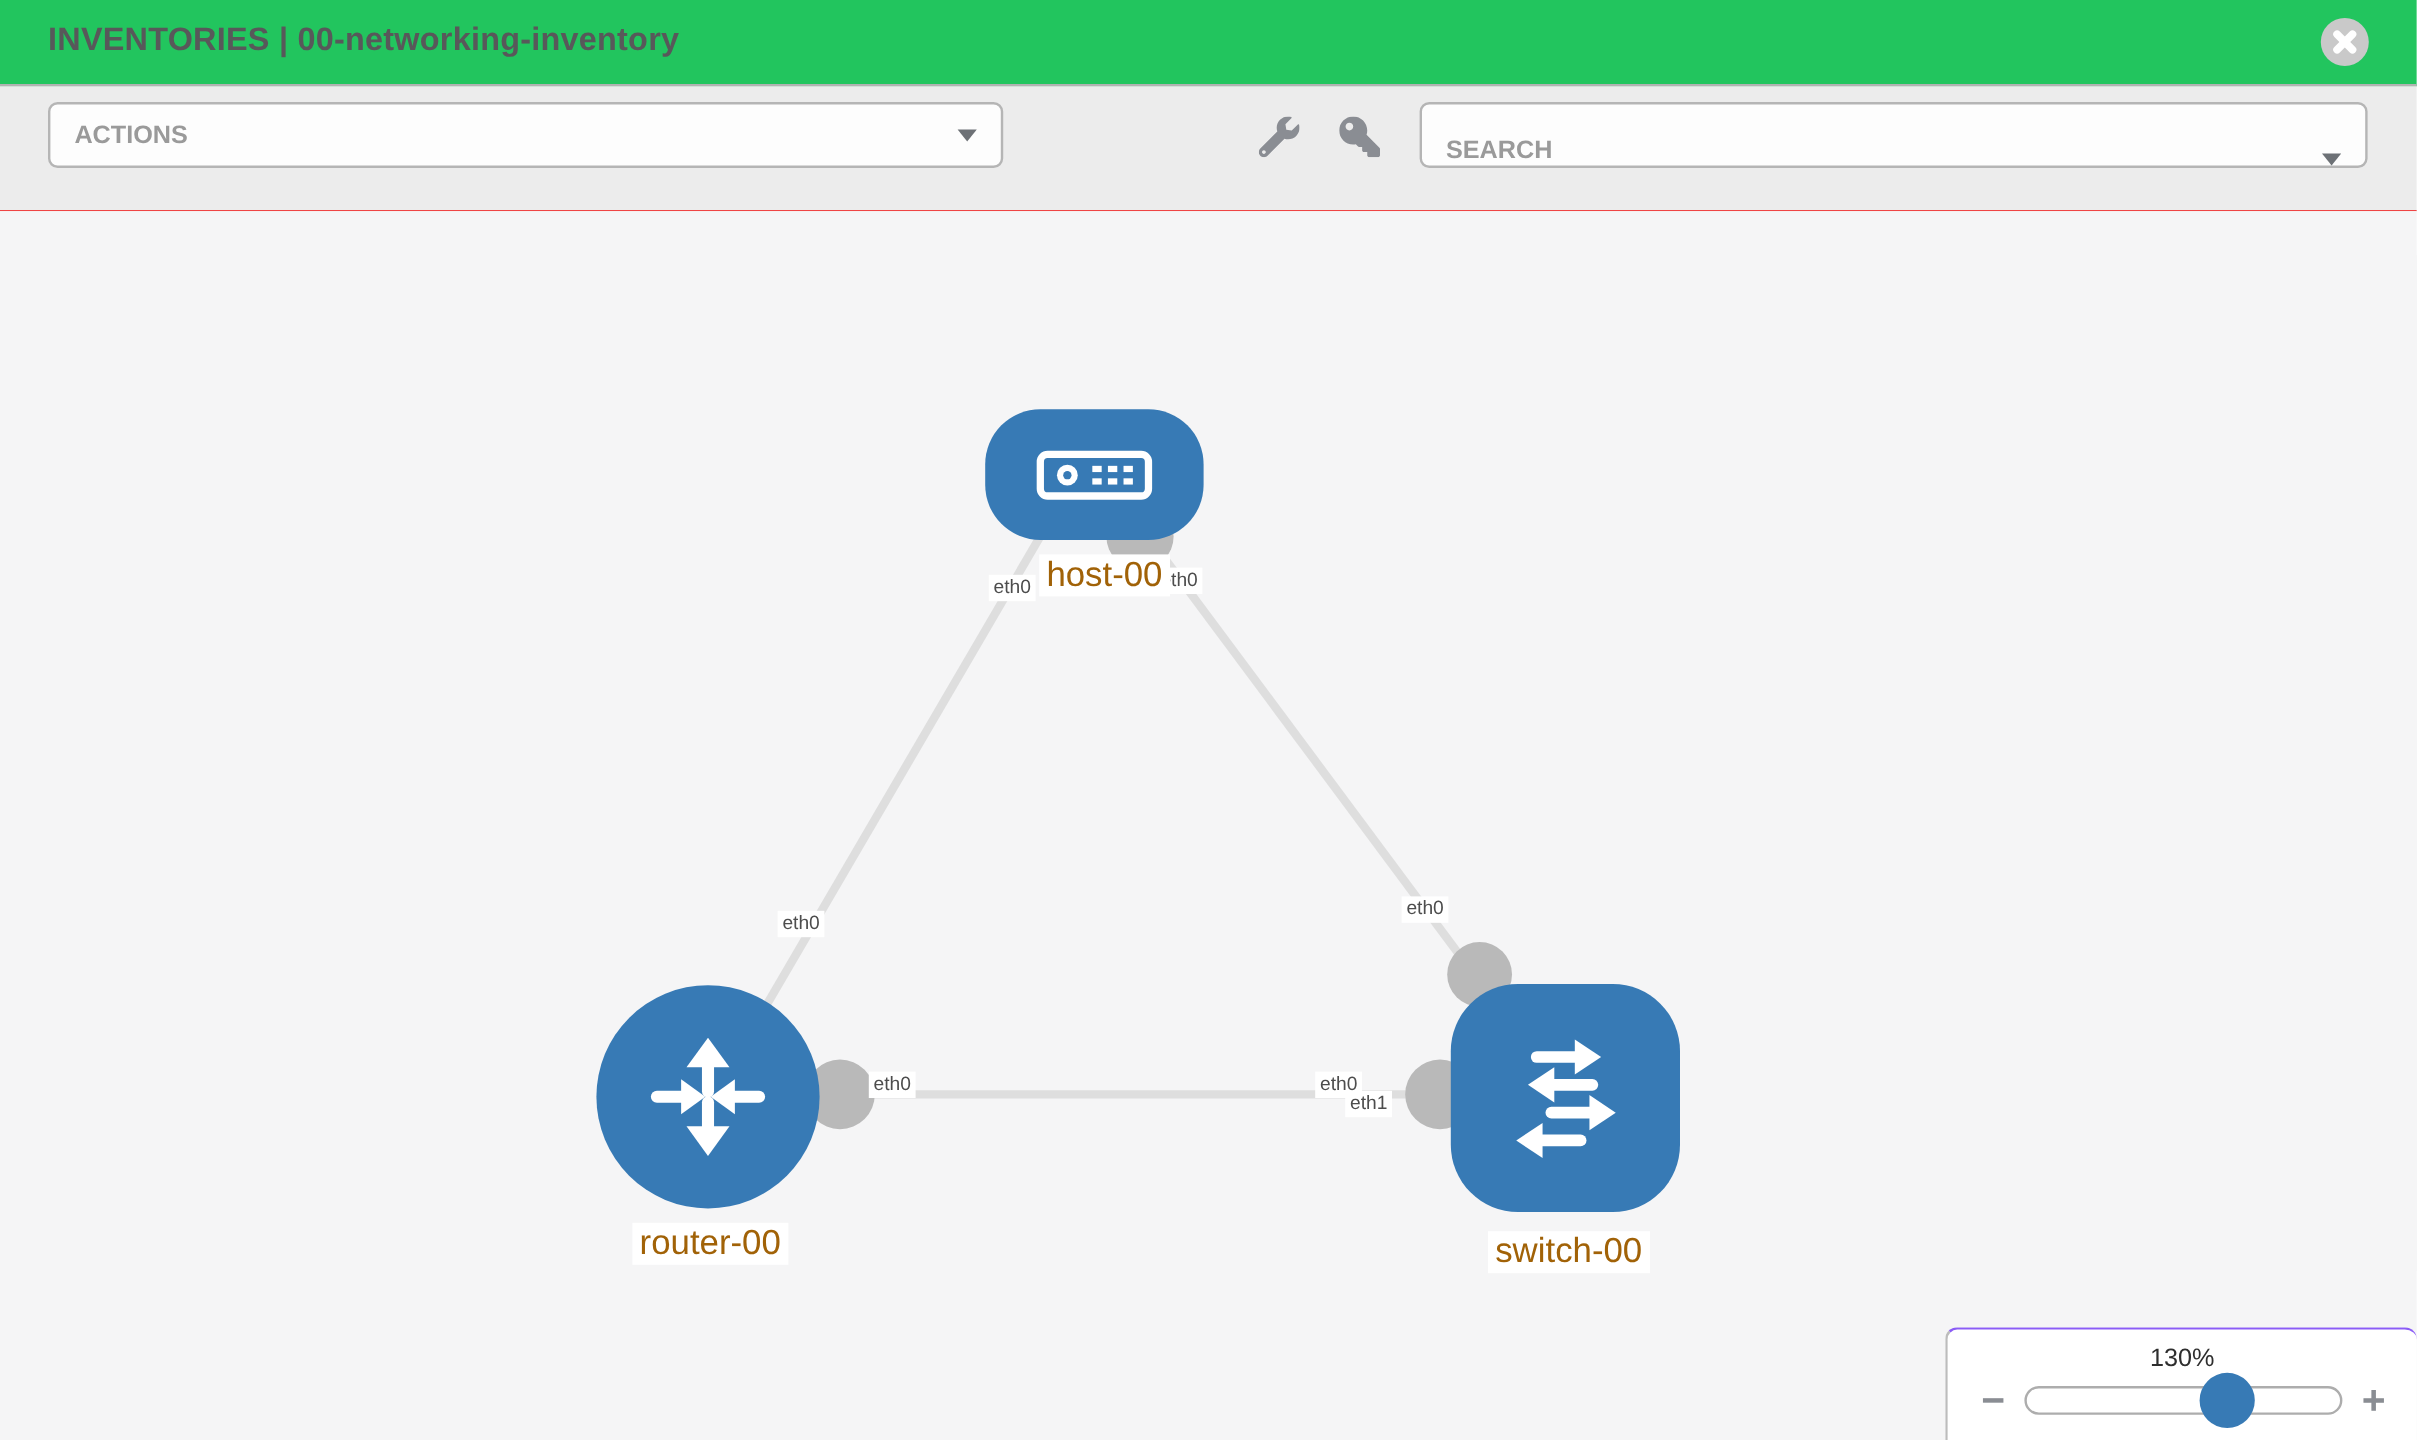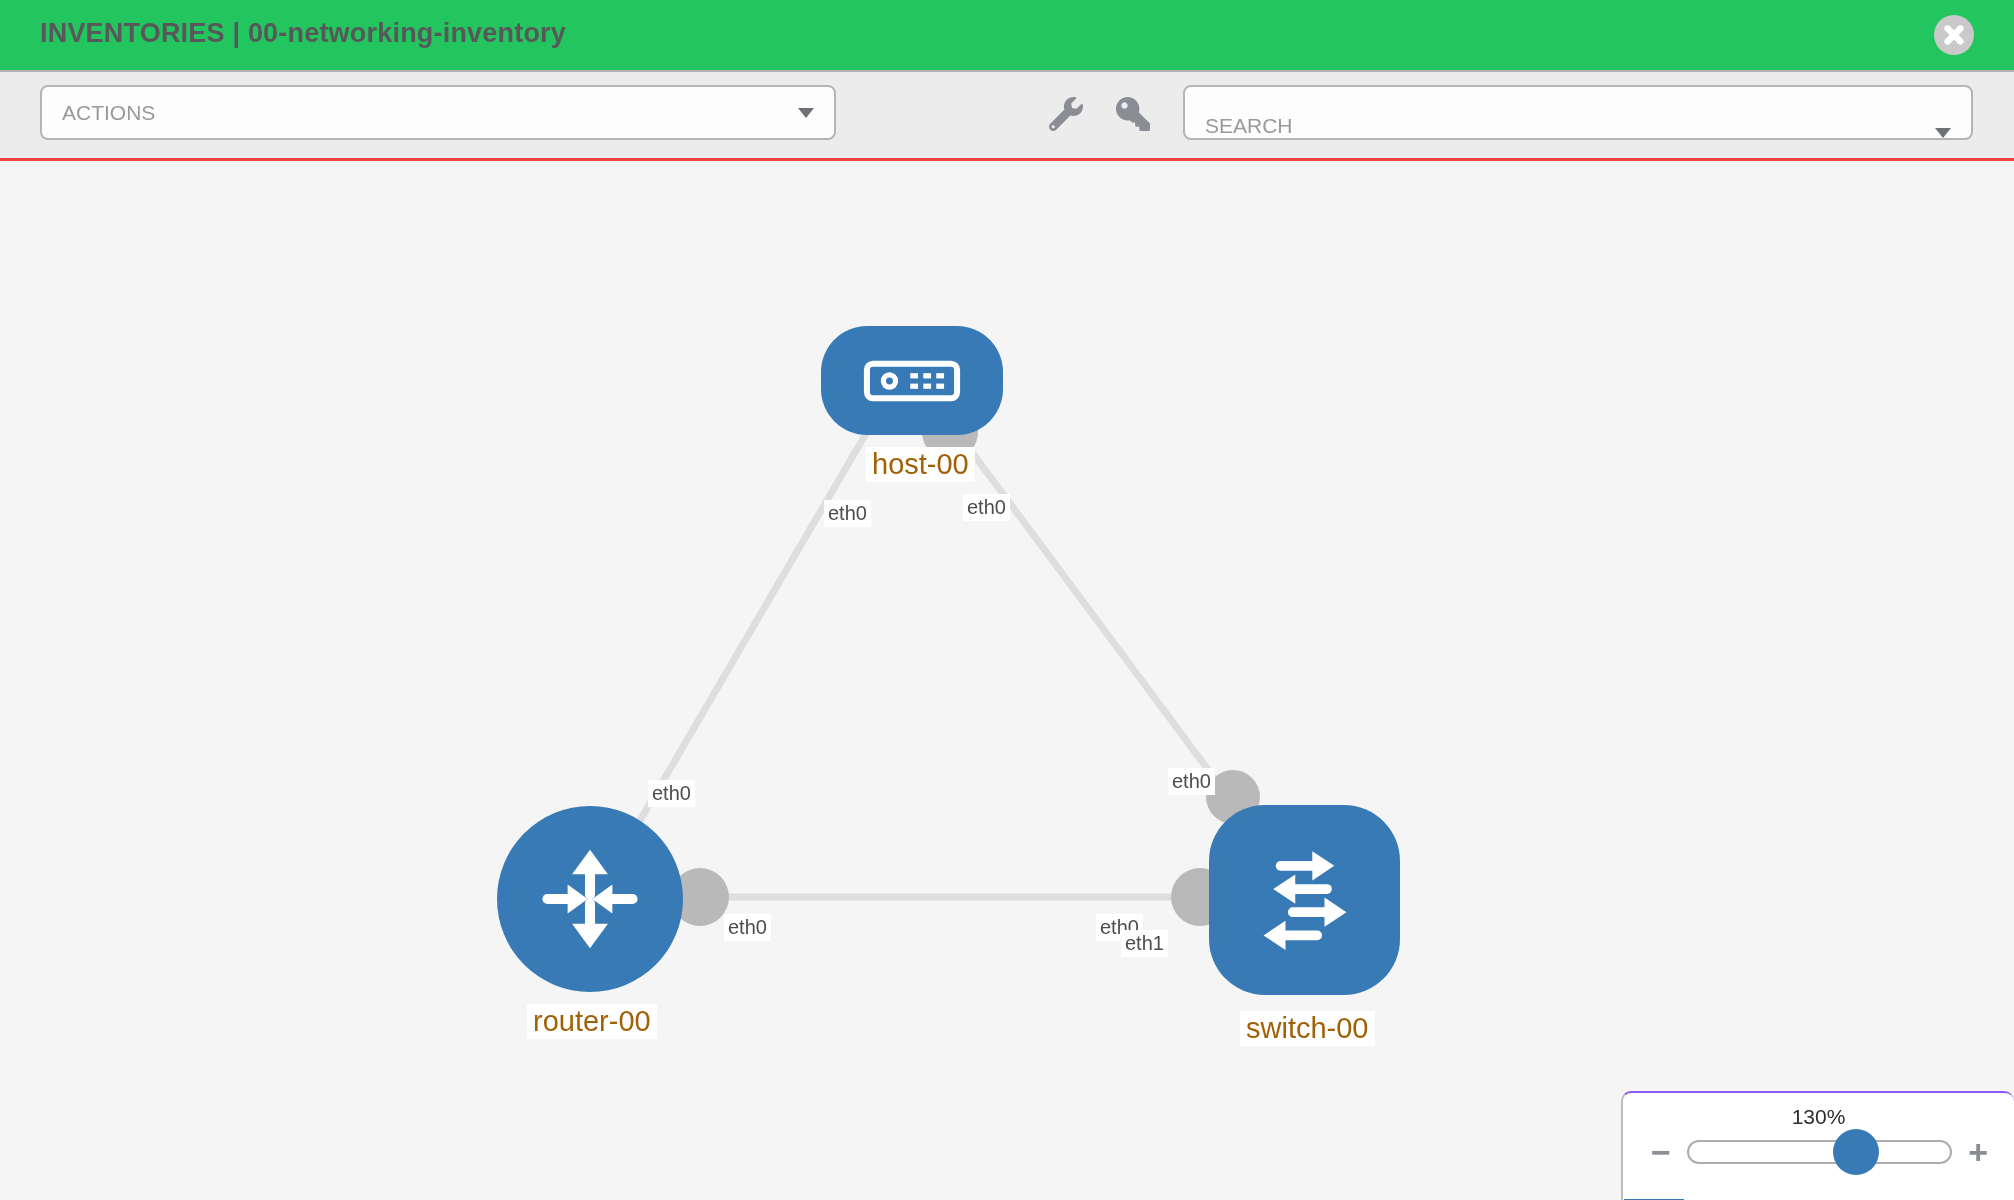--- a/index.html
+++ b/index.html
@@ -9,22 +9,22 @@
   
   .header { position:relative; width:100%; height:72px; background:#22c55e;
     border-bottom:2px solid #b2b2b2; }
   .page-title { position:absolute; left:40px; top:18px; font-size:27px;
     font-weight:bold; color:#58585a; letter-spacing:0.2px; }
   .close-btn { position:absolute; right:40px; top:15px; width:40px; height:40px;
     border-radius:50%; background:#c9c9c9; cursor:pointer;
     display:flex; align-items:center; justify-content:center; }
 
   
-  .toolbar { position:relative; width:100%; height:89px; background:#ececec;
-    border-bottom:3px solid #ef4444; }
+  .toolbar { position:relative; width:100%; height:104px; background:#ececec;
+    border-bottom:1px solid #ef4444;font-weight:bold; }
   .select-box { position:absolute; top:13px; height:55px; background:#fdfdfd;
     border:2px solid #b5b5b5; border-radius:8px; display:flex;
     align-items:center; padding:0 20px; cursor:pointer; }
   .select-box .sel-label { font-size:21px; color:#9a9a9a; flex:1; }
   .caret-down { width:0; height:0; border-left:8px solid transparent;
     border-right:8px solid transparent; border-top:10px solid #6d7176; }
   .actions-box { left:40px; width:796px; }
   .search-box { left:1183px; width:790px;align-items:flex-end; }
   .tool-icon { position:absolute; top:24px; width:40px; height:36px;
     cursor:pointer; display:flex; align-items:center; justify-content:center; }
@@ -36,21 +36,21 @@
   .links-svg { position:absolute; left:0; top:0; z-index:1; }
 
   .node { position:absolute; z-index:2; background:#377ab5; display:flex;
     align-items:center; justify-content:center; cursor:pointer; }
   .node-host   { left:821px;  top:165px; width:182px; height:109px; border-radius:46px; }
   .node-router { left:497px;  top:645px; width:186px; height:186px; border-radius:50%; }
   .node-switch { left:1209px; top:644px; width:191px; height:190px; border-radius:56px; }
 
   .lbl { position:absolute; background:#ffffff; color:#4d4d4d; line-height:1.15;
     white-space:nowrap; }
-  .eth-lbl  { font-size:20px; padding:2px 4px; z-index:3;margin-top:36px; }
+  .eth-lbl  { font-size:16px; padding:2px 4px; z-index:3; }
   .node-lbl { font-size:29px; padding:1px 6px; z-index:3; color:#a16207; }
   .eth-front { z-index:4; }
 
   
   .zoom-panel { position:absolute; right:0; bottom:0; width:393px; height:117px;
     background:#ffffff; border-left:2px solid #bcbcbc; border-top:2px solid #8b5cf6;
     z-index:5;border-radius:10px; }
   .zoom-level { text-align:center; margin-top:12px; font-size:21px; color:#2e2e2e; }
   .zoom-row { display:flex; align-items:center; padding:6px 26px 0 28px; }
   .zoom-btn { font-size:34px; font-weight:bold; color:#8a8d93; line-height:1;

